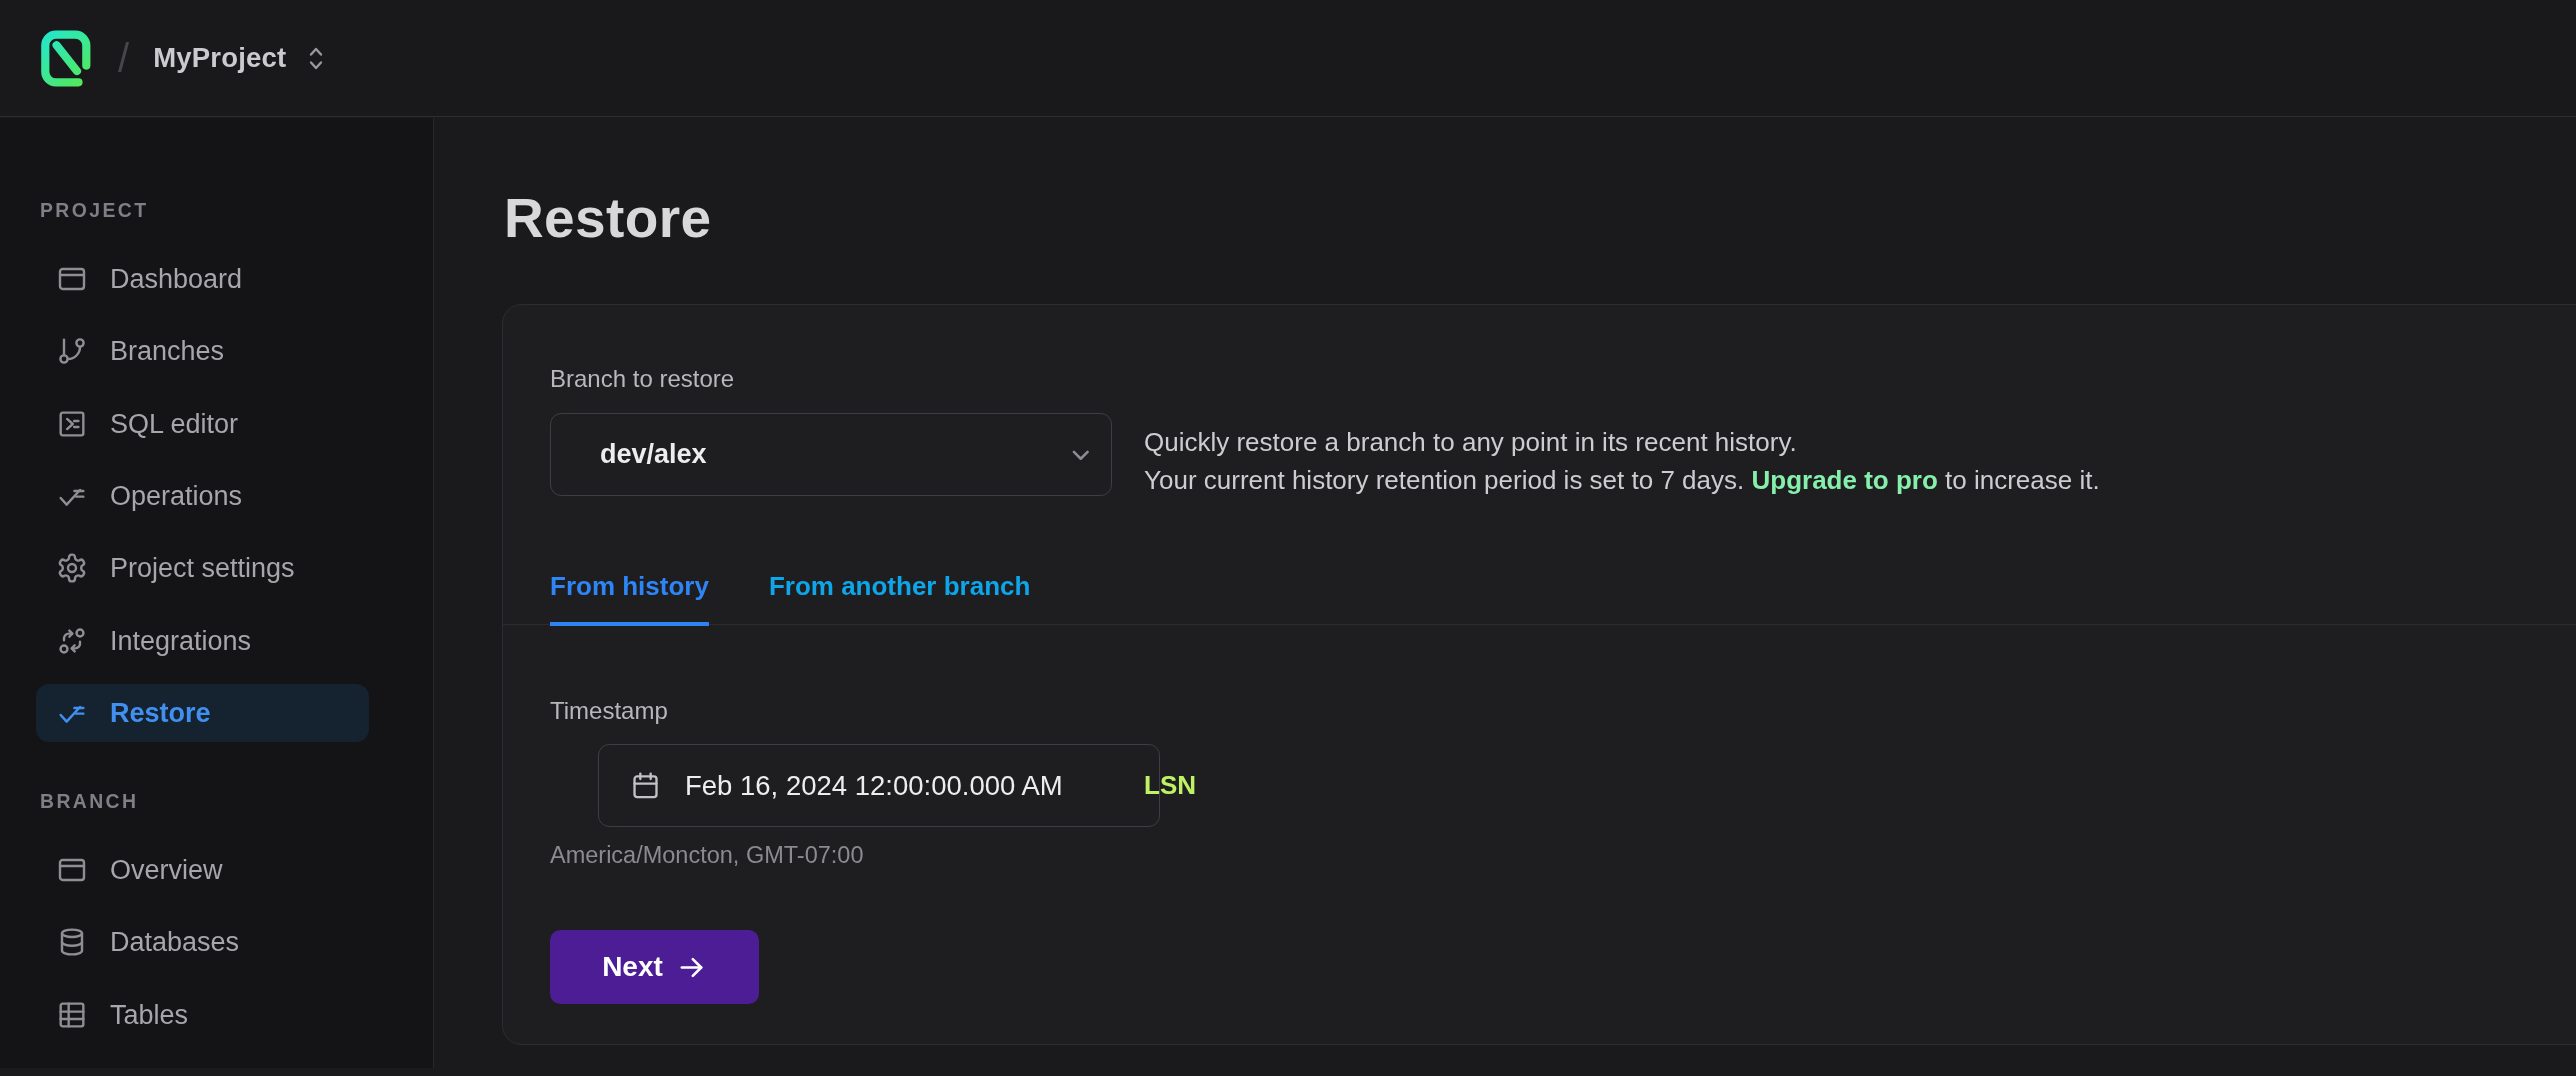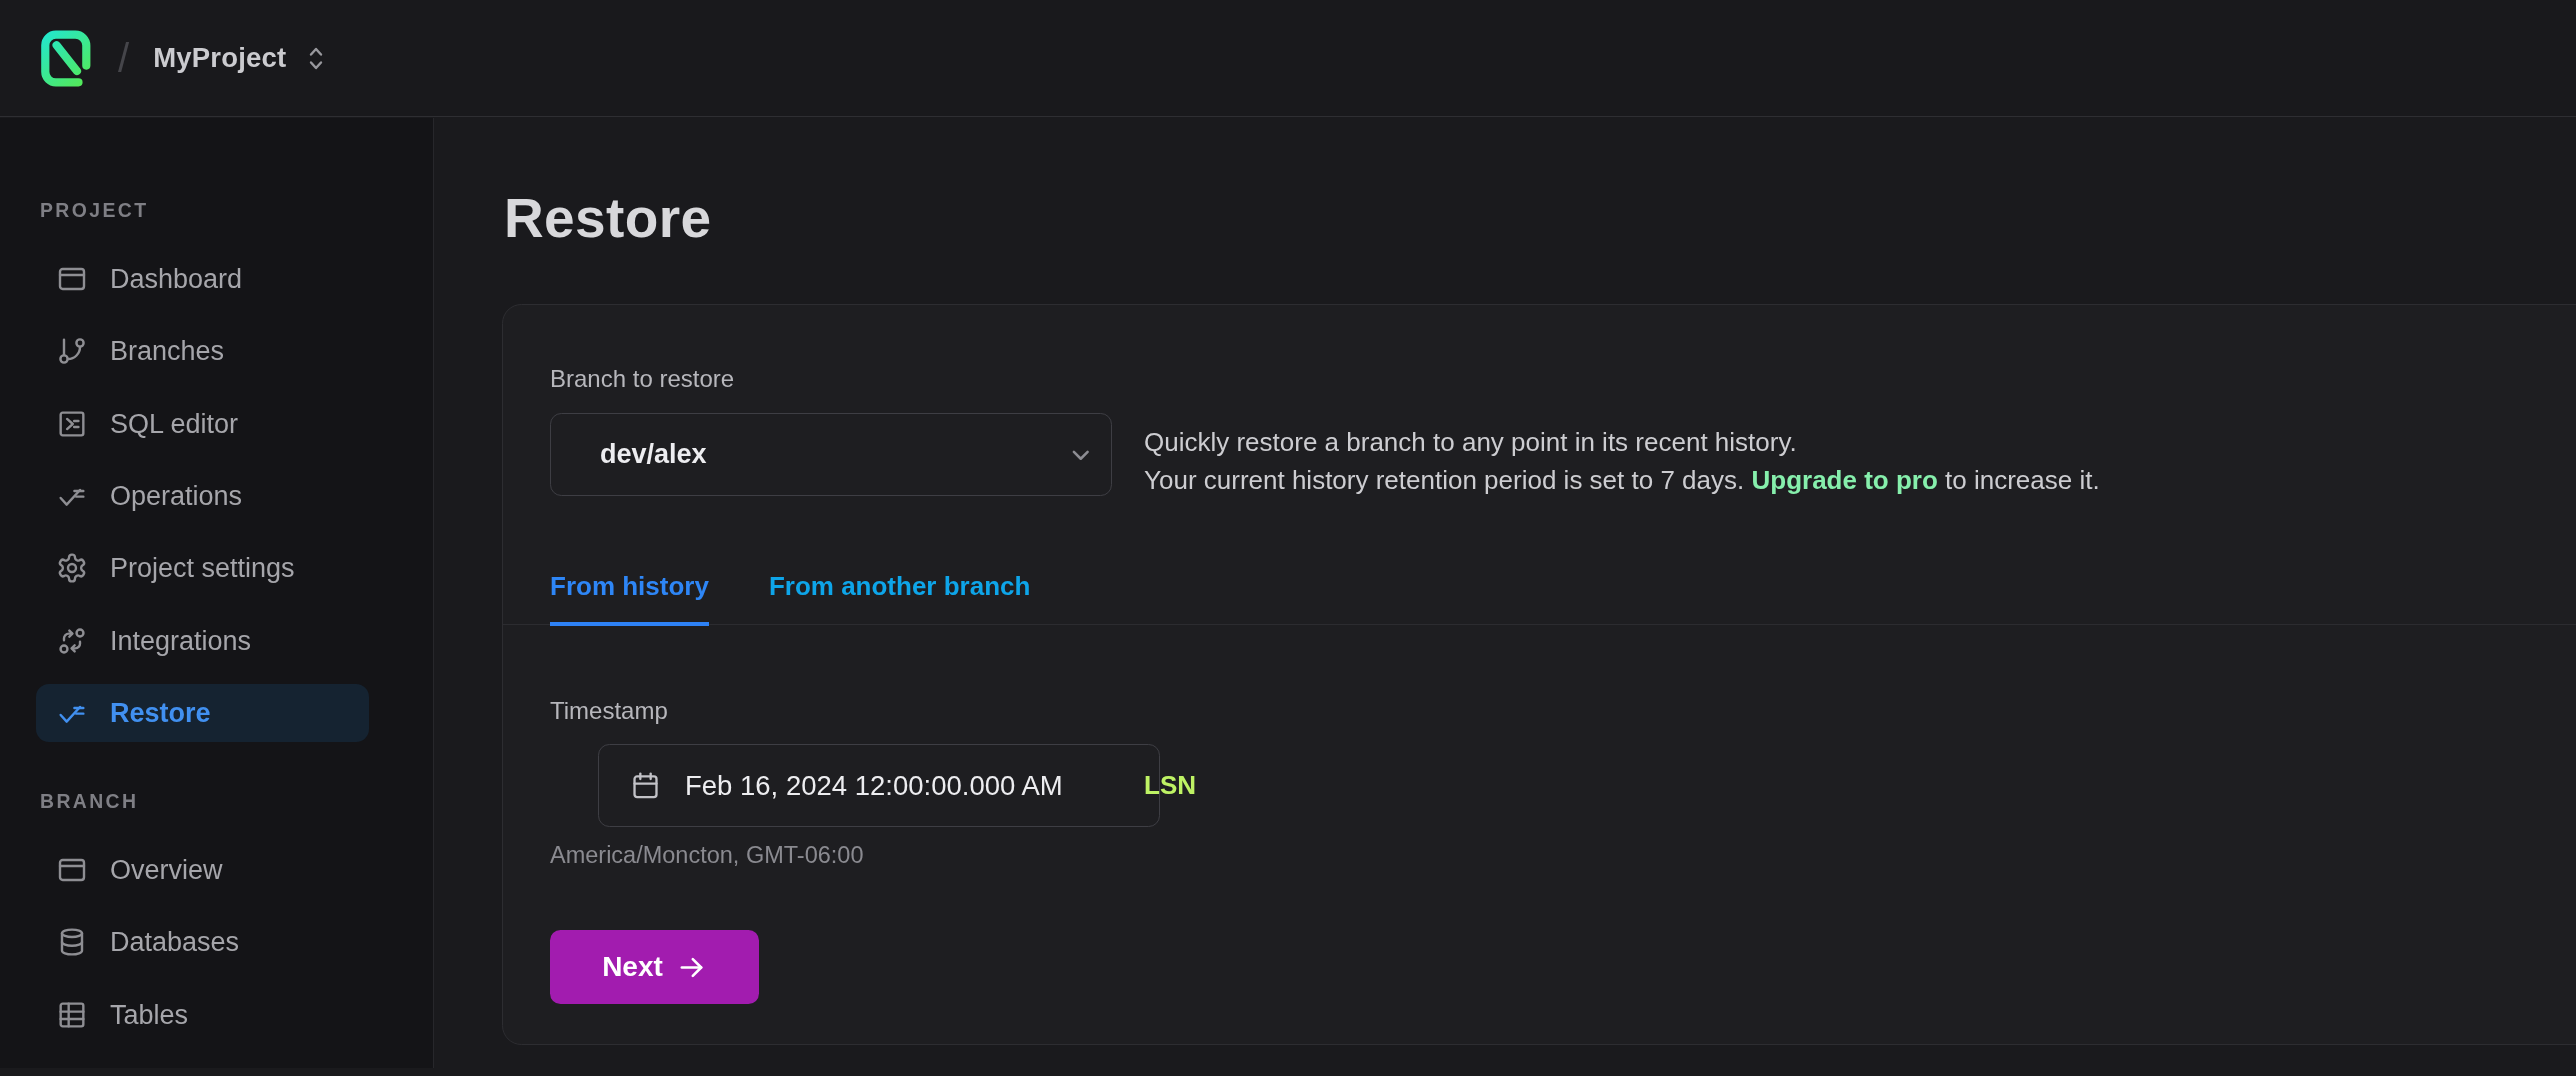--- a/index.html
+++ b/index.html
@@ -83,21 +83,21 @@
   }
   .cal-icon { width:31px; height:31px; color:#c2c2c7; flex:none; }
   .timestamp-value { font-size:27.5px; color:#ededf0; white-space:nowrap; }
   .lsn-link {
     position:absolute; left:641px; top:439px; height:83px; display:flex; align-items:center;
     font-size:26px; font-weight:700; color:#bef264; text-decoration:none; cursor:pointer;
   }
   .tz-note { position:absolute; left:47px; top:537px; font-size:23.5px; color:#8a8a90; }
   .next-btn {
     position:absolute; left:47px; top:625px; height:74px; min-width:209px;
-    background:#a21caf; border:none; border-radius:10.5px;
+    background:#4c1d95; border:none; border-radius:10.5px;
     display:flex; align-items:center; justify-content:center; gap:13px; padding:0 36px;
     font-family:inherit; font-size:28px; font-weight:700; color:#ffffff; cursor:pointer;
   }
   .next-arrow { display:flex; color:#fff; }
 </style>
 </head>
 <body>
 
 <header class="topbar">
   <div class="logo-btn">
@@ -288,21 +288,21 @@
           <path d="M8 2.8 V7"></path>
             <path d="M16 2.8 V7"></path>
             <path d="M3.5 10.5 h17"></path>
         </svg>
       </span>
       <span class="timestamp-value">Feb 16, 2024 12:00:00.000 AM</span>
     </div>
 
     <a class="lsn-link">LSN</a>
 
-    <div class="tz-note">America/Moncton, GMT-06:00</div>
+    <div class="tz-note">America/Moncton, GMT-07:00</div>
 
     <button class="next-btn">
       <span>Next</span>
       <span class="next-arrow">
         <svg width="31" height="31" viewBox="0 0 24 24" fill="none" stroke="currentColor" stroke-width="2" stroke-linecap="round" stroke-linejoin="round">
           <path d="M4.5 12 h15"></path>
             <path d="M13 5.5 L19.5 12 L13 18.5"></path>
         </svg>
       </span>
     </button>

